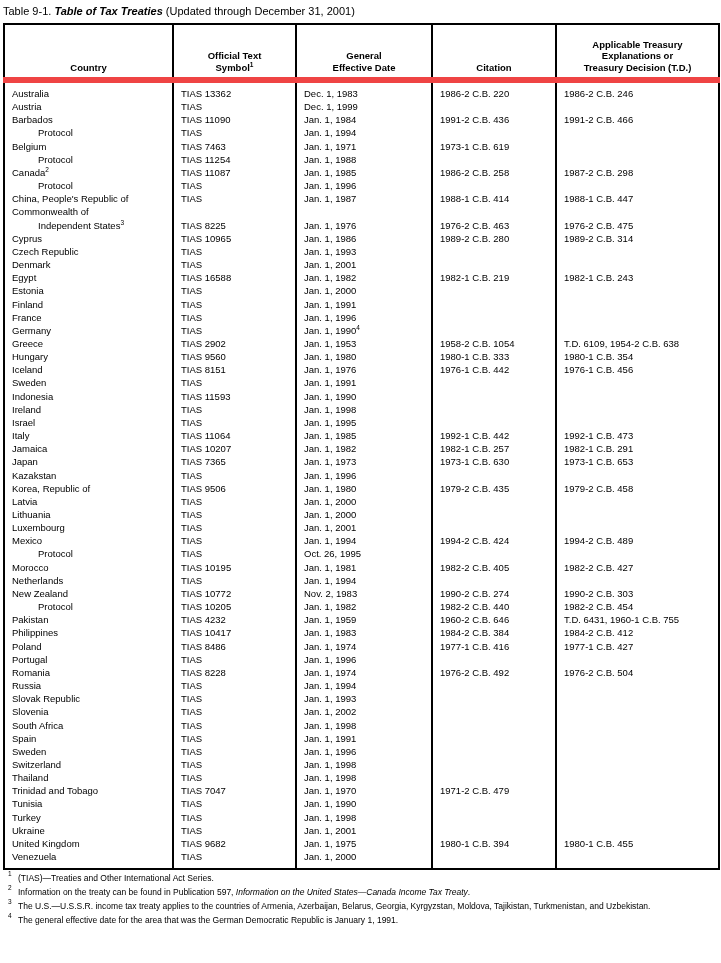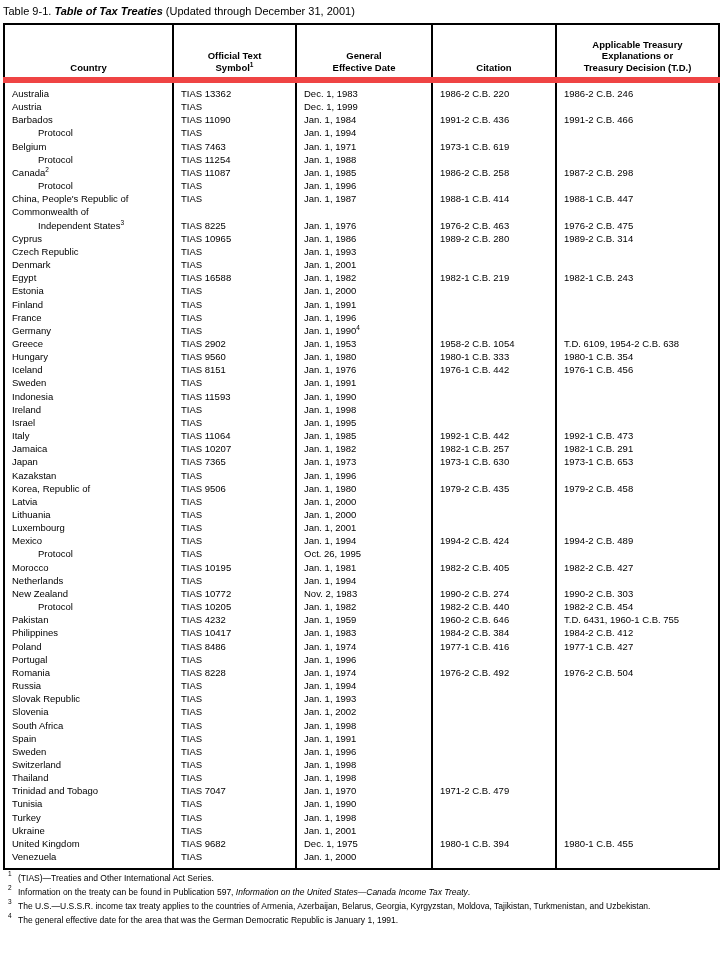--- a/index.html
+++ b/index.html
@@ -512,21 +512,21 @@
         <tr>
           <td><span>Ukraine</span><sup></sup></td>
           <td><span>TIAS</span></td>
           <td><span>Jan. 1, 2001</span><sup></sup></td>
           <td><span></span></td>
           <td><span></span></td>
         </tr>
         <tr>
           <td><span>United Kingdom</span><sup></sup></td>
           <td><span>TIAS 9682</span></td>
-          <td><span>Dec. 1, 1975</span><sup></sup></td>
+          <td><span>Jan. 1, 1975</span><sup></sup></td>
           <td><span>1980-1 C.B. 394</span></td>
           <td><span>1980-1 C.B. 455</span></td>
         </tr>
         <tr>
           <td><span>Venezuela</span><sup></sup></td>
           <td><span>TIAS</span></td>
           <td><span>Jan. 1, 2000</span><sup></sup></td>
           <td><span></span></td>
           <td><span></span></td>
         </tr>

